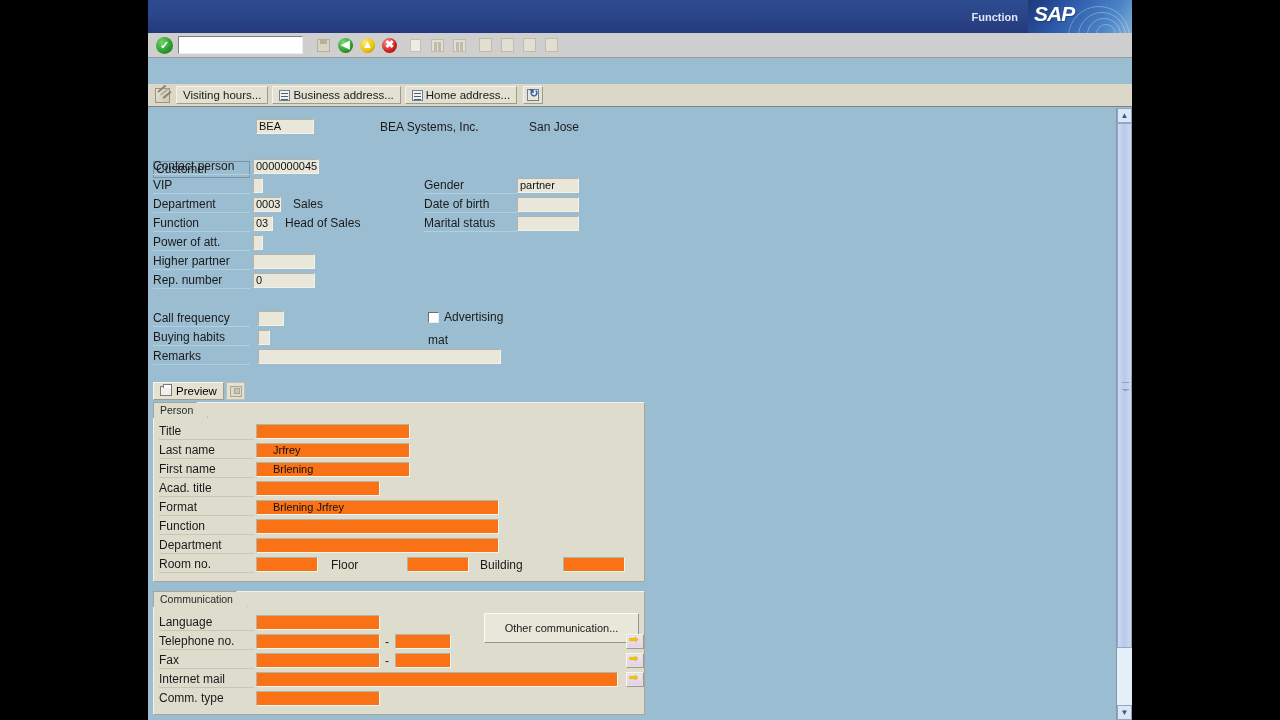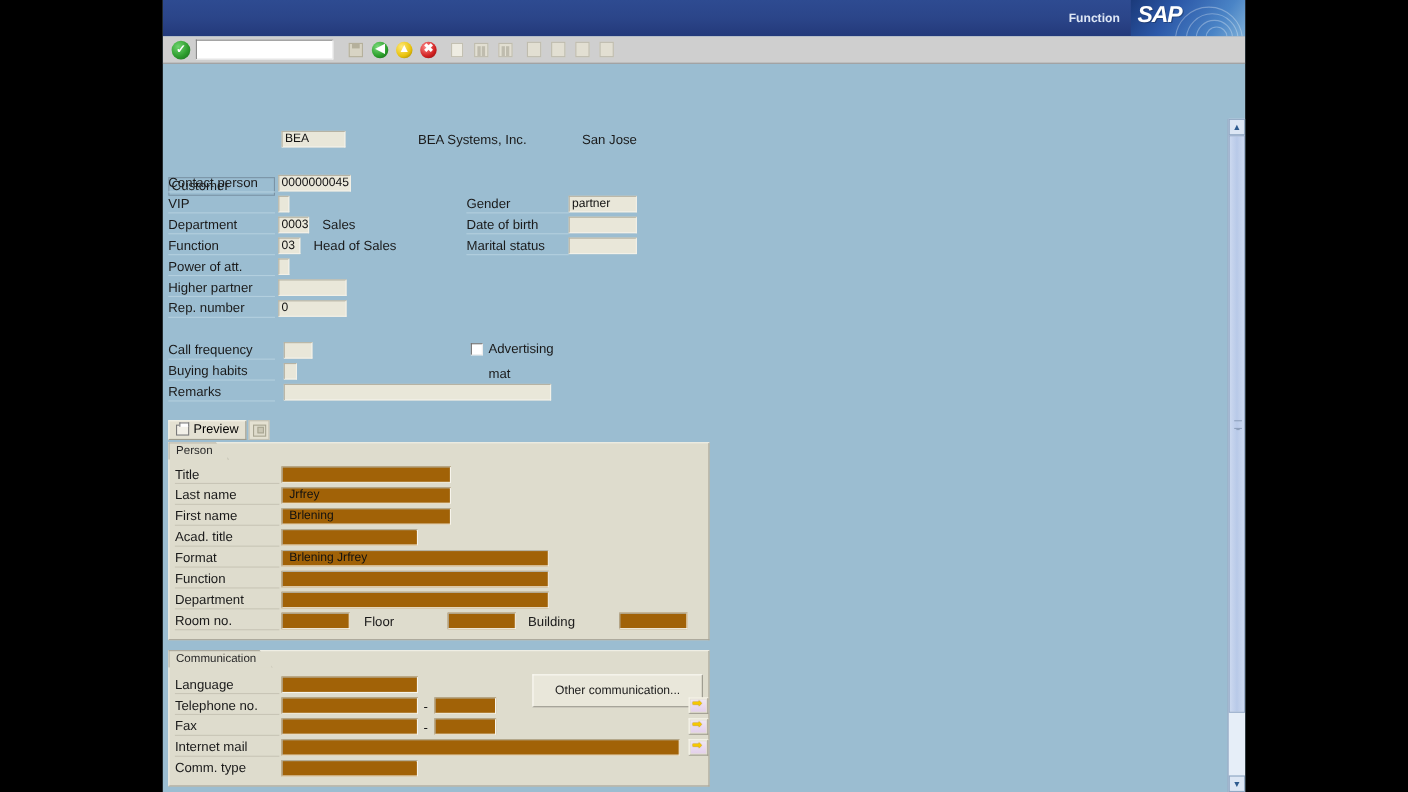--- a/index.html
+++ b/index.html
@@ -252,24 +252,24 @@
     clip-path: polygon(0 0, calc(100% - 12px) 0, 100% 100%, 0 100%);
   }
   .group-inner-lbl {
     position: absolute; font-size: 12px; color: #1a1a1a;
     border-bottom: 1px solid #c8c5b6;
     height: 16px; line-height: 15px; white-space: nowrap;
   }
   .group-inner-lbl.noline { border-bottom: none; }
   .gfld {
     position: absolute; height: 15px;
-    background: #a16207;
+    background: #f97316;
     border: 1px solid #b6b3a4;
     border-right-color: #f6f4ec; border-bottom-color: #f6f4ec;
-    font-size: 11px; color: #111; padding: 0 6px; line-height: 13px;
+    font-size: 11px; color: #111; padding: 0 16px; line-height: 13px;
     font-family: "Liberation Sans", sans-serif;
     overflow: hidden; white-space: nowrap;
   }
   .gplain {
     position: absolute; font-size: 12px; color: #1a1a1a; white-space: nowrap;
   }
 
   .preview-btn {
     position: absolute; height: 18px;
     background: #e4e1d2; border: 1px solid #9e9c8e;
@@ -417,20 +417,39 @@
       </div>
     <div class="tb-btn">
         <span class="ic-ghost"></span>
       </div>
     <div class="tb-btn">
         <span class="ic-ghost"></span>
       </div>
   </div>
 
 
+  <div class="app-toolbar">
+    <div class="tb-icon-btn">
+      <span class="pencil-ic"></span>
+    </div>
+    <div class="app-btn">
+      <span>Visiting hours...</span>
+    </div>
+    <div class="app-btn">
+      <span class="addr-ic"></span>
+      <span>Business address...</span>
+    </div>
+    <div class="app-btn">
+      <span class="addr-ic"></span>
+      <span>Home address...</span>
+    </div>
+    <div class="refresh-btn">
+      <span class="refresh-ic"></span>
+    </div>
+  </div>
 
   <div class="canvas">
 
     <div class="lbl-boxed" style="left:5px; top:11px; width:97px;">Customer</div>
     <div class="fld" style="left:108px; top:11px; width:58px;">BEA</div>
     <div class="plain" style="left:232px; top:12px;">BEA Systems, Inc.</div>
     <div class="plain" style="left:381px; top:12px;">San Jose</div>
 
     <div class="lbl" style="left:5px; top:51px; width:97px;">Contact person</div>
     <div class="fld" style="left:105px; top:51px; width:66px;">0000000045</div>
@@ -468,21 +487,21 @@
     <div class="fld" style="left:110px; top:203px; width:26px;"></div>
 
     <div class="lbl" style="left:5px; top:222px; width:97px;">Buying habits</div>
     <div class="fld" style="left:110px; top:222px; width:12px;"></div>
 
     <div class="lbl" style="left:5px; top:241px; width:97px;">Remarks</div>
     <div class="fld" style="left:110px; top:241px; width:243px;"></div>
 
     <div class="chk" style="left:280px; top:204px;"></div>
     <div class="plain" style="left:296px; top:202px;">Advertising</div>
-    <div class="plain" style="left:296px; top:225px;">mat</div>
+    <div class="plain" style="left:280px; top:225px;">mat</div>
 
     <div class="preview-btn" style="left:5px; top:274px;">
       <span class="printer-ic"></span>
       <span>Preview</span>
     </div>
     <div class="small-ic-btn" style="left:78px; top:274px;">
       <span class="folder-ic"></span>
     </div>
 
     <div class="group" style="left:5px; top:294px; width:492px; height:180px;">

